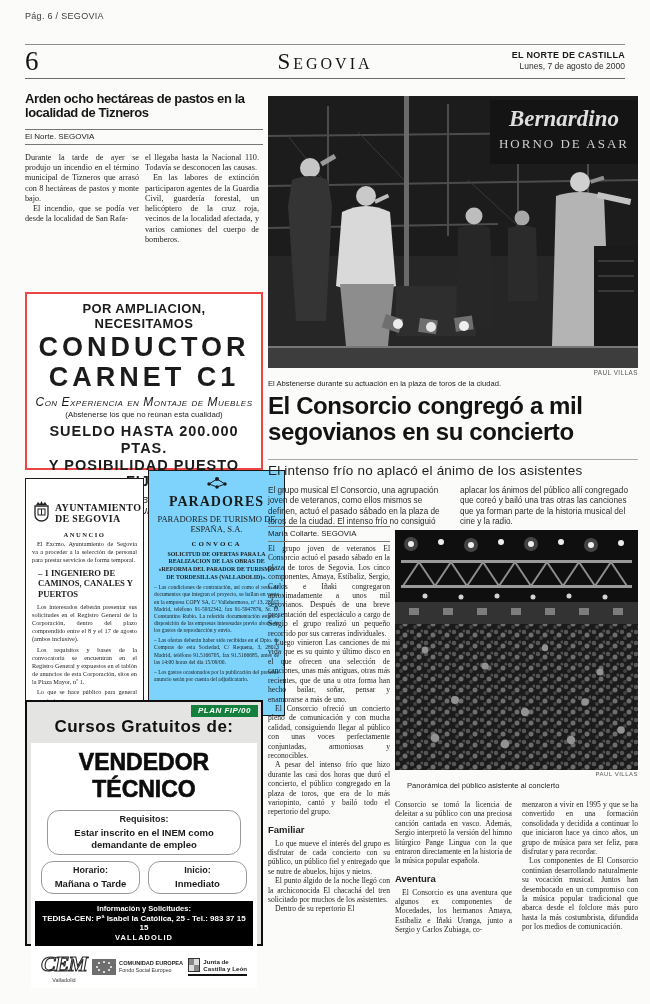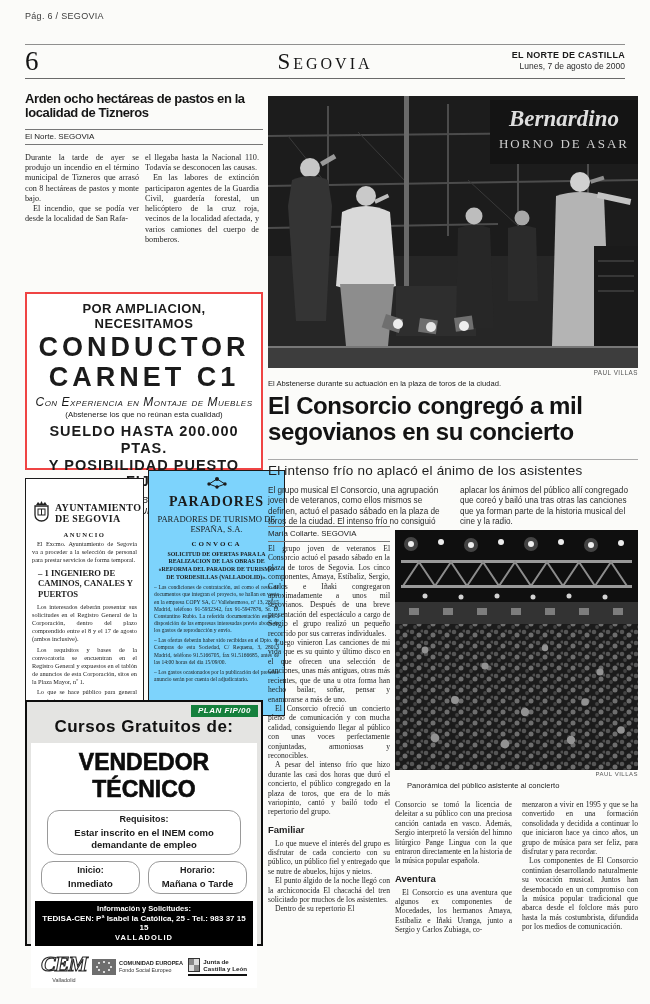--- a/index.html
+++ b/index.html
@@ -209,26 +209,26 @@
     <div class="plan-badge">PLAN FIP/00</div>
     <div class="cursos-title">Cursos Gratuitos de:</div>
     <div class="cursos-panel">
       <div class="cursos-course">VENDEDOR TÉCNICO</div>
       <div class="pill pill-req">
         <div class="pill-label">Requisitos:</div>
         <div class="pill-value">Estar inscrito en el INEM como demandante de empleo</div>
       </div>
       <div class="pill-row">
         <div class="pill">
+          <div class="pill-label">Horario:</div>
+          <div class="pill-value">Mañana o Tarde</div>
+        </div>
+        <div class="pill">
           <div class="pill-label">Inicio:</div>
           <div class="pill-value">Inmediato</div>
-        </div>
-        <div class="pill">
-          <div class="pill-label">Horario:</div>
-          <div class="pill-value">Mañana o Tarde</div>
         </div>
       </div>
       <div class="info-bar">
         <div class="info-l1">Información y Solicitudes:</div>
         <div class="info-l2">TEDISA-CEN: Pª Isabel la Católica, 25 - Tel.: 983 37 15 15</div>
         <div class="info-l3">VALLADOLID</div>
       </div>
       <div class="logos-row">
         <div class="logo-cem">
           <div class="cem-word">CEM</div>

